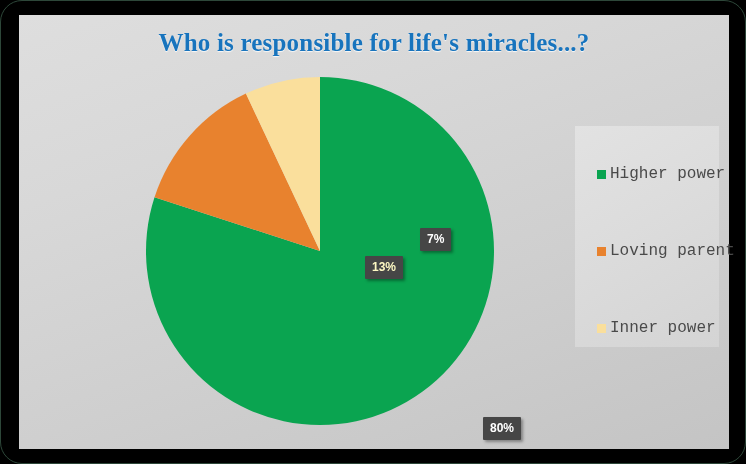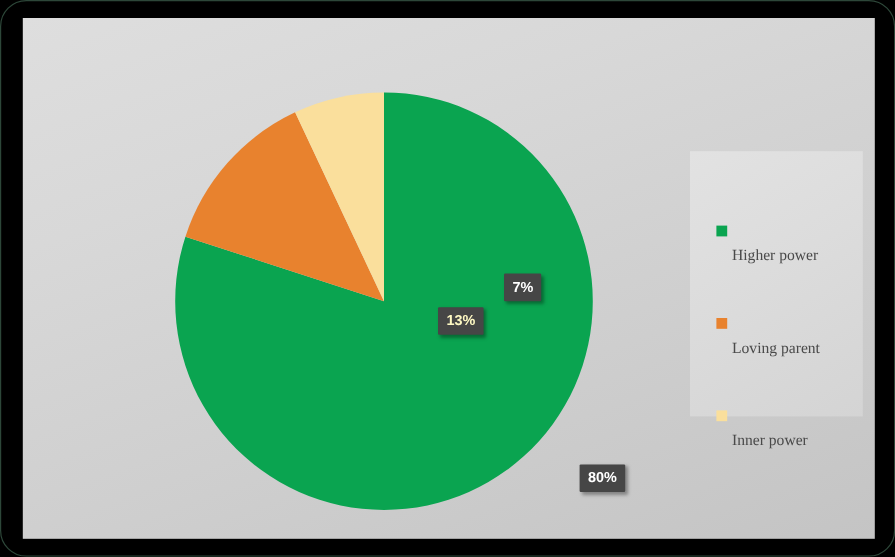--- a/index.html
+++ b/index.html
@@ -100,45 +100,45 @@
   #legend-item-0 { top: 40px; }
   #legend-item-1 { top: 117px; align-items: center; }
   #legend-item-2 { top: 194px; }
   .legend-swatch {
     width: 9px;
     height: 9px;
     margin-right: 4px;
     flex: 0 0 auto;
   }
   .legend-label {
-    font-family: Liberation Serif, serif;
-    font-size: 13px;
+    font-family: Liberation Mono, monospace;
+    font-size: 16px;
     color: #4a4a4a;
     line-height: 1;
-    margin-top: 40px;
   }
 </style>
 </head>
 <body>
 
 <div id="frame" style="border-color: rgb(45, 71, 57); background: rgb(0, 0, 0);">
 
   <div id="slide">
 
+    <div id="chart-title" style="color: rgb(24, 116, 189);">Who is responsible for life's miracles...?</div>
 
     <div id="pie-wrap">
       <svg id="pie-svg" viewBox="0 0 350 350">
         <g id="pie-slices">
             <path d="M 175 175 L 175 1 A 174 174 0 1 1 9.516166164643295 121.23104297875909 Z" fill="#0aa450"></path>
             <path d="M 175 175 L 9.516166164643295 121.23104297875909 A 174 174 0 0 1 100.91440326767732 17.560092870912626 Z" fill="#e8822e"></path>
             <path d="M 175 175 L 100.91440326767732 17.560092870912626 A 174 174 0 0 1 174.99999999999997 1 Z" fill="#fadf9c"></path>
           </g>
       </svg>
 
-      <div class="data-label" id="label-0" style="background: rgb(70, 70, 70); color: rgb(255, 255, 255);">80%</div>
+      <div class="data-label" id="label-0" style="background: rgb(70, 70, 70); color: rgb(255, 255, 255); margin-top: 30px;">80%</div>
       <div class="data-label" id="label-1" style="background: rgb(70, 70, 70); color: #fef9c3;">13%</div>
       <div class="data-label" id="label-2" style="background: rgb(70, 70, 70); color: rgb(255, 255, 255);">7%</div>
     </div>
 
     <div id="legend">
 
       <div class="legend-item" id="legend-item-0">
         <span class="legend-swatch" style="background: rgb(10, 164, 80);"></span>
         <span class="legend-label">Higher power</span>
       </div>

